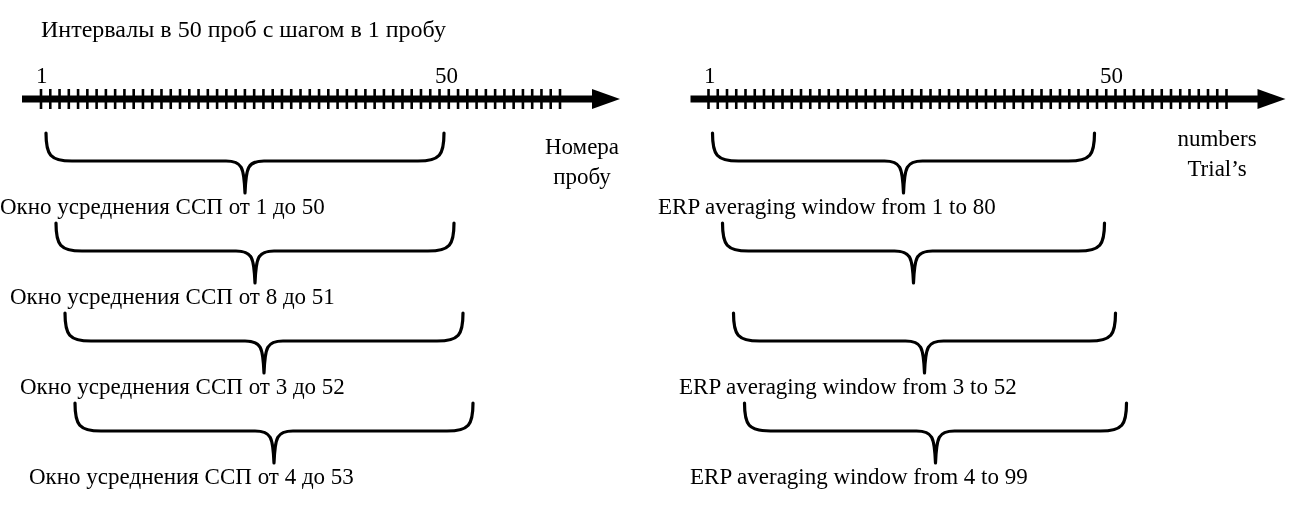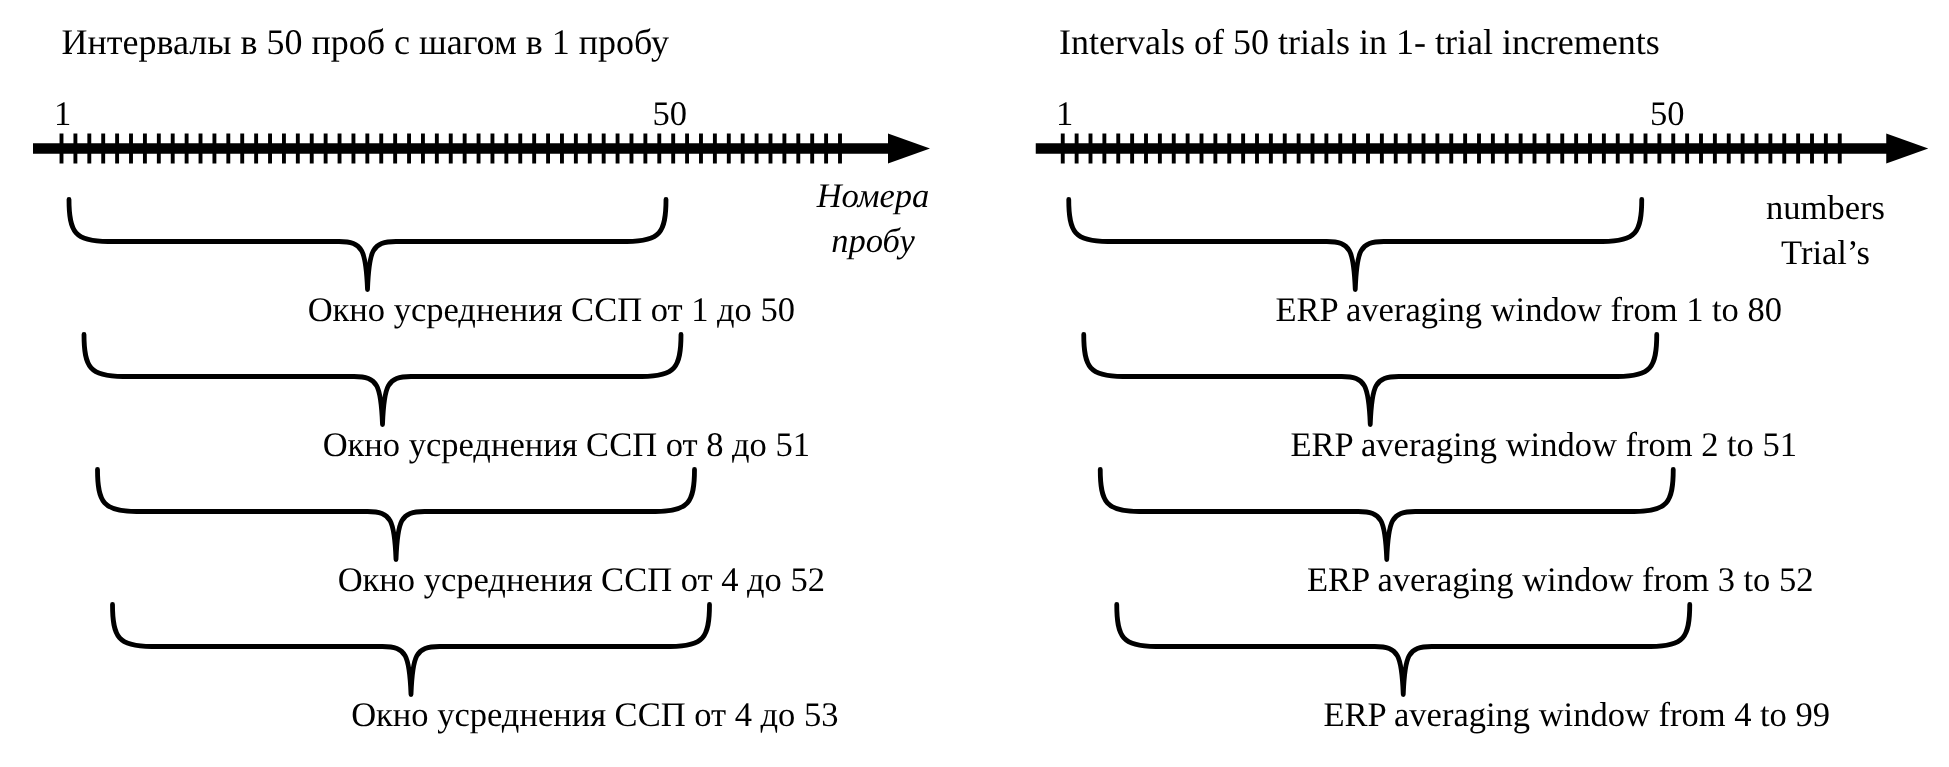--- a/index.html
+++ b/index.html
@@ -73,22 +73,21 @@
     stroke: #000000;
     stroke-width: 3.2;
     stroke-linecap: round;
     stroke-linejoin: round;
   }
   .brace-label {
     position: absolute;
     font-size: 23px;
     line-height: 28px;
     white-space: nowrap;
-    text-align: right;
-    padding-left: 40px;
+    text-align: left;
   }
 </style>
 </head>
 <body>
 
 <div id="root">
 
   <div class="panel left">
 
     <div class="panel-title">Интервалы в 50 проб с шагом в 1 пробу</div>
@@ -155,41 +154,40 @@
             <line x1="532.20" x2="532.20" y1="9" y2="29" stroke="#000" stroke-width="2.6"></line>
             <line x1="541.46" x2="541.46" y1="9" y2="29" stroke="#000" stroke-width="2.6"></line>
             <line x1="550.73" x2="550.73" y1="9" y2="29" stroke="#000" stroke-width="2.6"></line>
             <line x1="560.00" x2="560.00" y1="9" y2="29" stroke="#000" stroke-width="2.6"></line>
           </g>
       </g>
       <line x1="22" y1="19" x2="600" y2="19" stroke="#000" stroke-width="7"></line>
       <polygon points="592,9 620,19 592,29" fill="#000"></polygon>
     </svg>
 
-    <div class="axis-caption" style="left:522px; top:116px; width:120px;font-style:italic;">
+    <div class="axis-caption" style="left:522px; top:132px; width:120px;">
       <div>Номера</div>
       <div>пробу</div>
     </div>
 
     <svg class="braces-svg" viewBox="0 0 650 396">
       <path class="brace-path" d="M 46,18 C 46,40 50,46 72,46 L 226,46 C 242,46 244,52 245,78 C 246,52 248,46 264,46 L 418,46 C 440,46 444,40 444,18"></path>
       <path class="brace-path" d="M 56,108 C 56,130 60,136 82,136 L 236,136 C 252,136 254,142 255,168 C 256,142 258,136 274,136 L 428,136 C 450,136 454,130 454,108"></path>
       <path class="brace-path" d="M 65,198 C 65,220 69,226 91,226 L 245,226 C 261,226 263,232 264,258 C 265,232 267,226 283,226 L 437,226 C 459,226 463,220 463,198"></path>
       <path class="brace-path" d="M 75,288 C 75,310 79,316 101,316 L 255,316 C 271,316 273,322 274,348 C 275,322 277,316 293,316 L 447,316 C 469,316 473,310 473,288"></path>
     </svg>
 
     <div class="brace-label" style="left:0px; top:193px; width:490px;">Окно усреднения ССП от 1 до 50</div>
     <div class="brace-label" style="left:10px; top:283px; width:490px;">Окно усреднения ССП от 8 до 51</div>
-    <div class="brace-label" style="left:20px; top:373px; width:490px;">Окно усреднения ССП от 4 до 52</div>
+    <div class="brace-label" style="left:20px; top:373px; width:490px;">Окно усреднения ССП от 3 до 52</div>
     <div class="brace-label" style="left:29px; top:463px; width:490px;">Окно усреднения ССП от 4 до 53</div>
   </div>
 
   <div class="panel right">
 
-    <div class="panel-title">Intervals of 50 trials in 1- trial increments</div>
 
     <div class="tick-label" style="left:54px; top:63px;">1</div>
     <div class="tick-label" style="left:450px; top:63px;">50</div>
 
     <svg class="axis-svg" viewBox="0 0 649 36">
       <g>
         <g id="ticks-right">
             <line x1="58.00" x2="58.00" y1="9" y2="29" stroke="#000" stroke-width="2.6"></line>
             <line x1="67.25" x2="67.25" y1="9" y2="29" stroke="#000" stroke-width="2.6"></line>
             <line x1="76.50" x2="76.50" y1="9" y2="29" stroke="#000" stroke-width="2.6"></line>
@@ -259,18 +257,17 @@
     </div>
 
     <svg class="braces-svg" viewBox="0 0 649 396">
       <path class="brace-path" d="M 62,18 C 62,40 66,46 88,46 L 234,46 C 250,46 252,52 253,78 C 254,52 256,46 272,46 L 418,46 C 440,46 444,40 444,18"></path>
       <path class="brace-path" d="M 72,108 C 72,130 76,136 98,136 L 244,136 C 260,136 262,142 263,168 C 264,142 266,136 282,136 L 428,136 C 450,136 454,130 454,108"></path>
       <path class="brace-path" d="M 83,198 C 83,220 87,226 109,226 L 255,226 C 271,226 273,232 274,258 C 275,232 277,226 293,226 L 439,226 C 461,226 465,220 465,198"></path>
       <path class="brace-path" d="M 94,288 C 94,310 98,316 120,316 L 266,316 C 282,316 284,322 285,348 C 286,322 288,316 304,316 L 450,316 C 472,316 476,310 476,288"></path>
     </svg>
 
     <div class="brace-label" style="left:8px; top:193px; width:490px;">ERP averaging window from 1 to 80</div>
-    <div class="brace-label" style="left:18px; top:283px; width:490px;">ERP averaging window from 2 to 51</div>
     <div class="brace-label" style="left:29px; top:373px; width:490px;">ERP averaging window from 3 to 52</div>
     <div class="brace-label" style="left:40px; top:463px; width:490px;">ERP averaging window from 4 to 99</div>
   </div>
 
 </div>
 
 </body></html>

